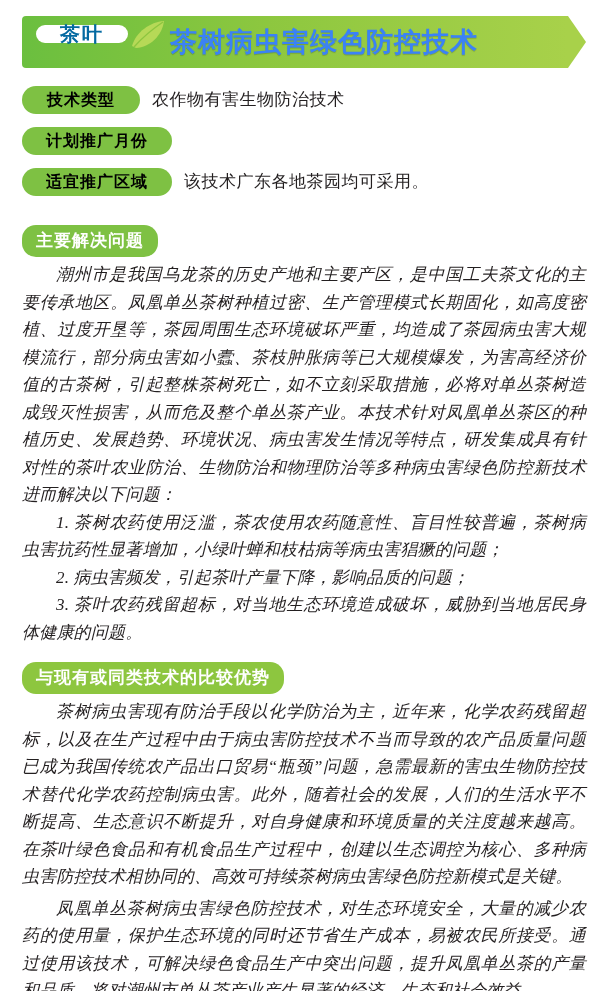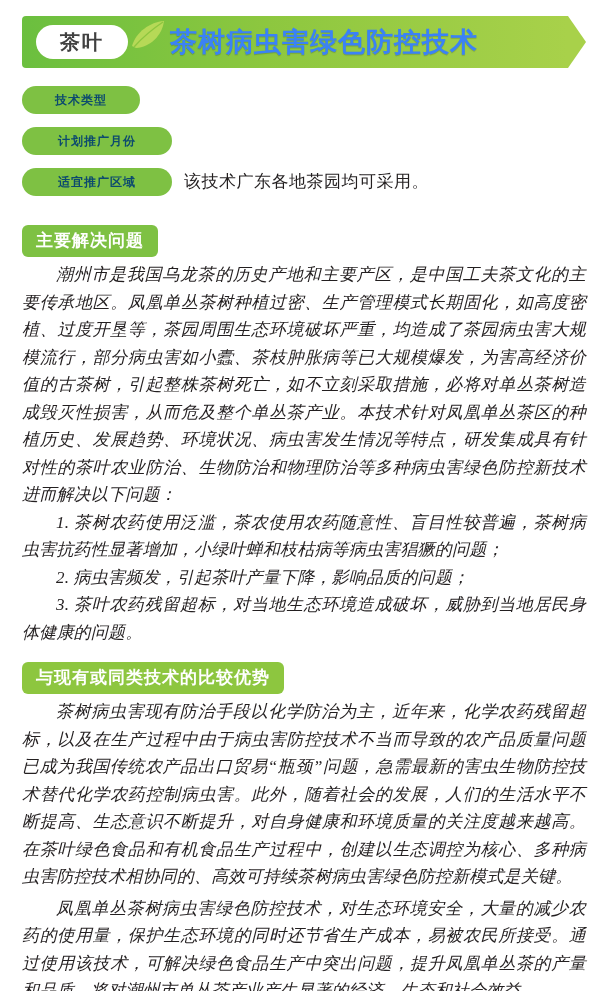--- a/index.html
+++ b/index.html
@@ -45,24 +45,24 @@
     height: 0;
     border-top: 26px solid transparent;
     border-bottom: 26px solid transparent;
     border-left: 18px solid #a8d14a;
   }
   .header-pill {
     position: absolute;
     left: 14px;
     top: 9px;
     width: 92px;
-    height: 34px;
+    height: 18px;
     border-radius: 17px;
     background: #ffffff;
-    color: #404040;
+    color: #0369a1;
     font-family: "Liberation Sans", "DejaVu Sans", sans-serif;
     font-weight: bold;
     font-size: 20px;
     letter-spacing: 2px;
     display: flex;
     align-items: center;
     justify-content: center;
   }
   .header-leaf {
     position: absolute;
@@ -96,24 +96,24 @@
     margin-bottom: 13px;
   }
   .meta-label {
     flex: 0 0 auto;
     height: 28px;
     min-width: 118px;
     padding: 0 14px;
     box-sizing: border-box;
     border-radius: 14px;
     background: #7ec143;
-    color: #0c4a6e;
-    font-family: "Liberation Sans", "DejaVu Sans", sans-serif;
-    font-weight: bold;
-    font-size: 12px;
+    color: #000000;
+    font-family: "Liberation Sans", "DejaVu Sans", sans-serif;
+    font-weight: bold;
+    font-size: 16px;
     letter-spacing: 1px;
     display: flex;
     align-items: center;
     justify-content: center;
   }
   .meta-label.wide { min-width: 150px; }
   .meta-value {
     flex: 1 1 auto;
     padding-left: 12px;
     font-size: 17px;
@@ -126,21 +126,21 @@
   .section-head {
     display: inline-block;
     margin: 16px 0 4px 0;
     padding: 4px 14px 5px 14px;
     background: #7ec143;
     color: #ffffff;
     font-family: "Liberation Sans", "DejaVu Sans", sans-serif;
     font-weight: bold;
     font-size: 17px;
     letter-spacing: 1px;
-    border-radius: 6px;
+    border-radius: 14px;
   }
   .section-head.alt { background: #8dc63f; }
 
   .body-text p {
     margin: 0;
     text-indent: 2em;
     font-size: 17px;
     line-height: 27.5px;
     text-align: justify;
     letter-spacing: 0.2px;
@@ -166,20 +166,23 @@
         <path d="M8 29 C16 20, 28 10, 37 4" stroke="#8dc63f" stroke-width="1.4" fill="none"></path>
       </svg>
     </div>
     <div class="header-title">茶树病虫害绿色防控技术</div>
   </div>
 
   <div class="meta">
 
     <div class="meta-row">
       <div class="meta-label">技术类型</div>
+      <div class="meta-value">
+        <span class="line">农作物有害生物防治技术</span>
+      </div>
     </div>
 
     <div class="meta-row">
       <div class="meta-label wide">计划推广月份</div>
       <div class="meta-value">
       </div>
     </div>
 
     <div class="meta-row">
       <div class="meta-label wide">适宜推广区域</div>

